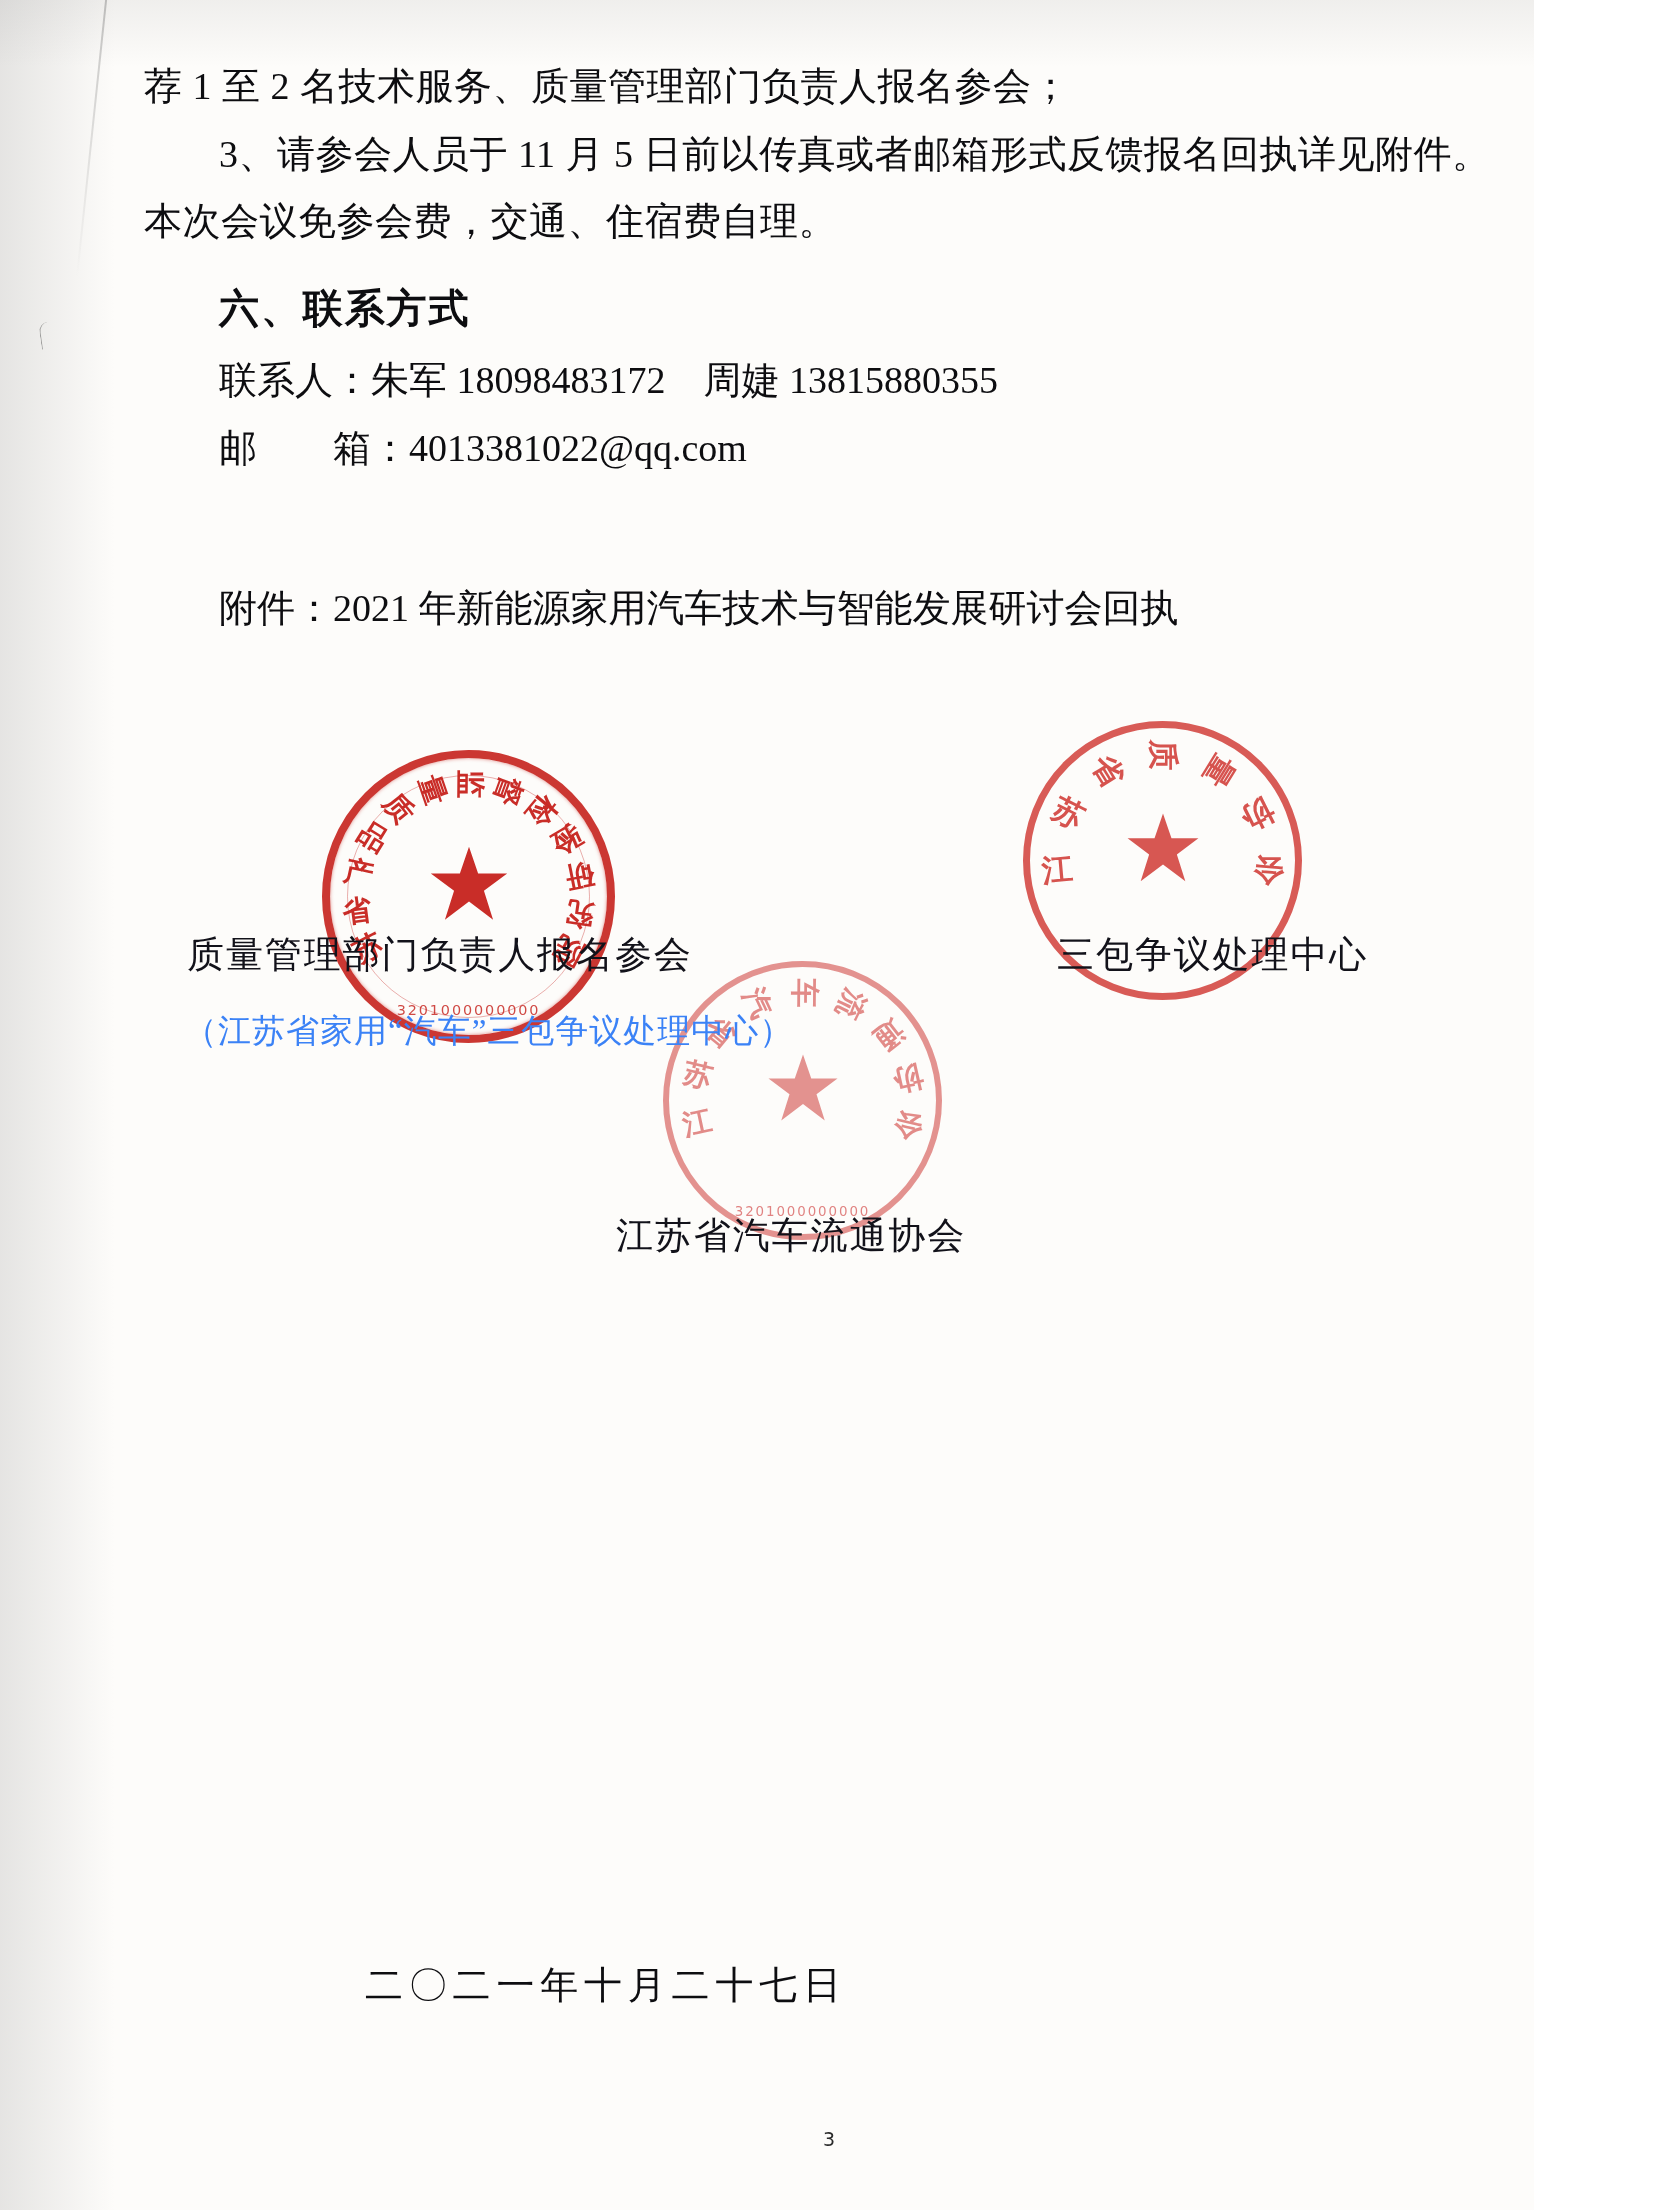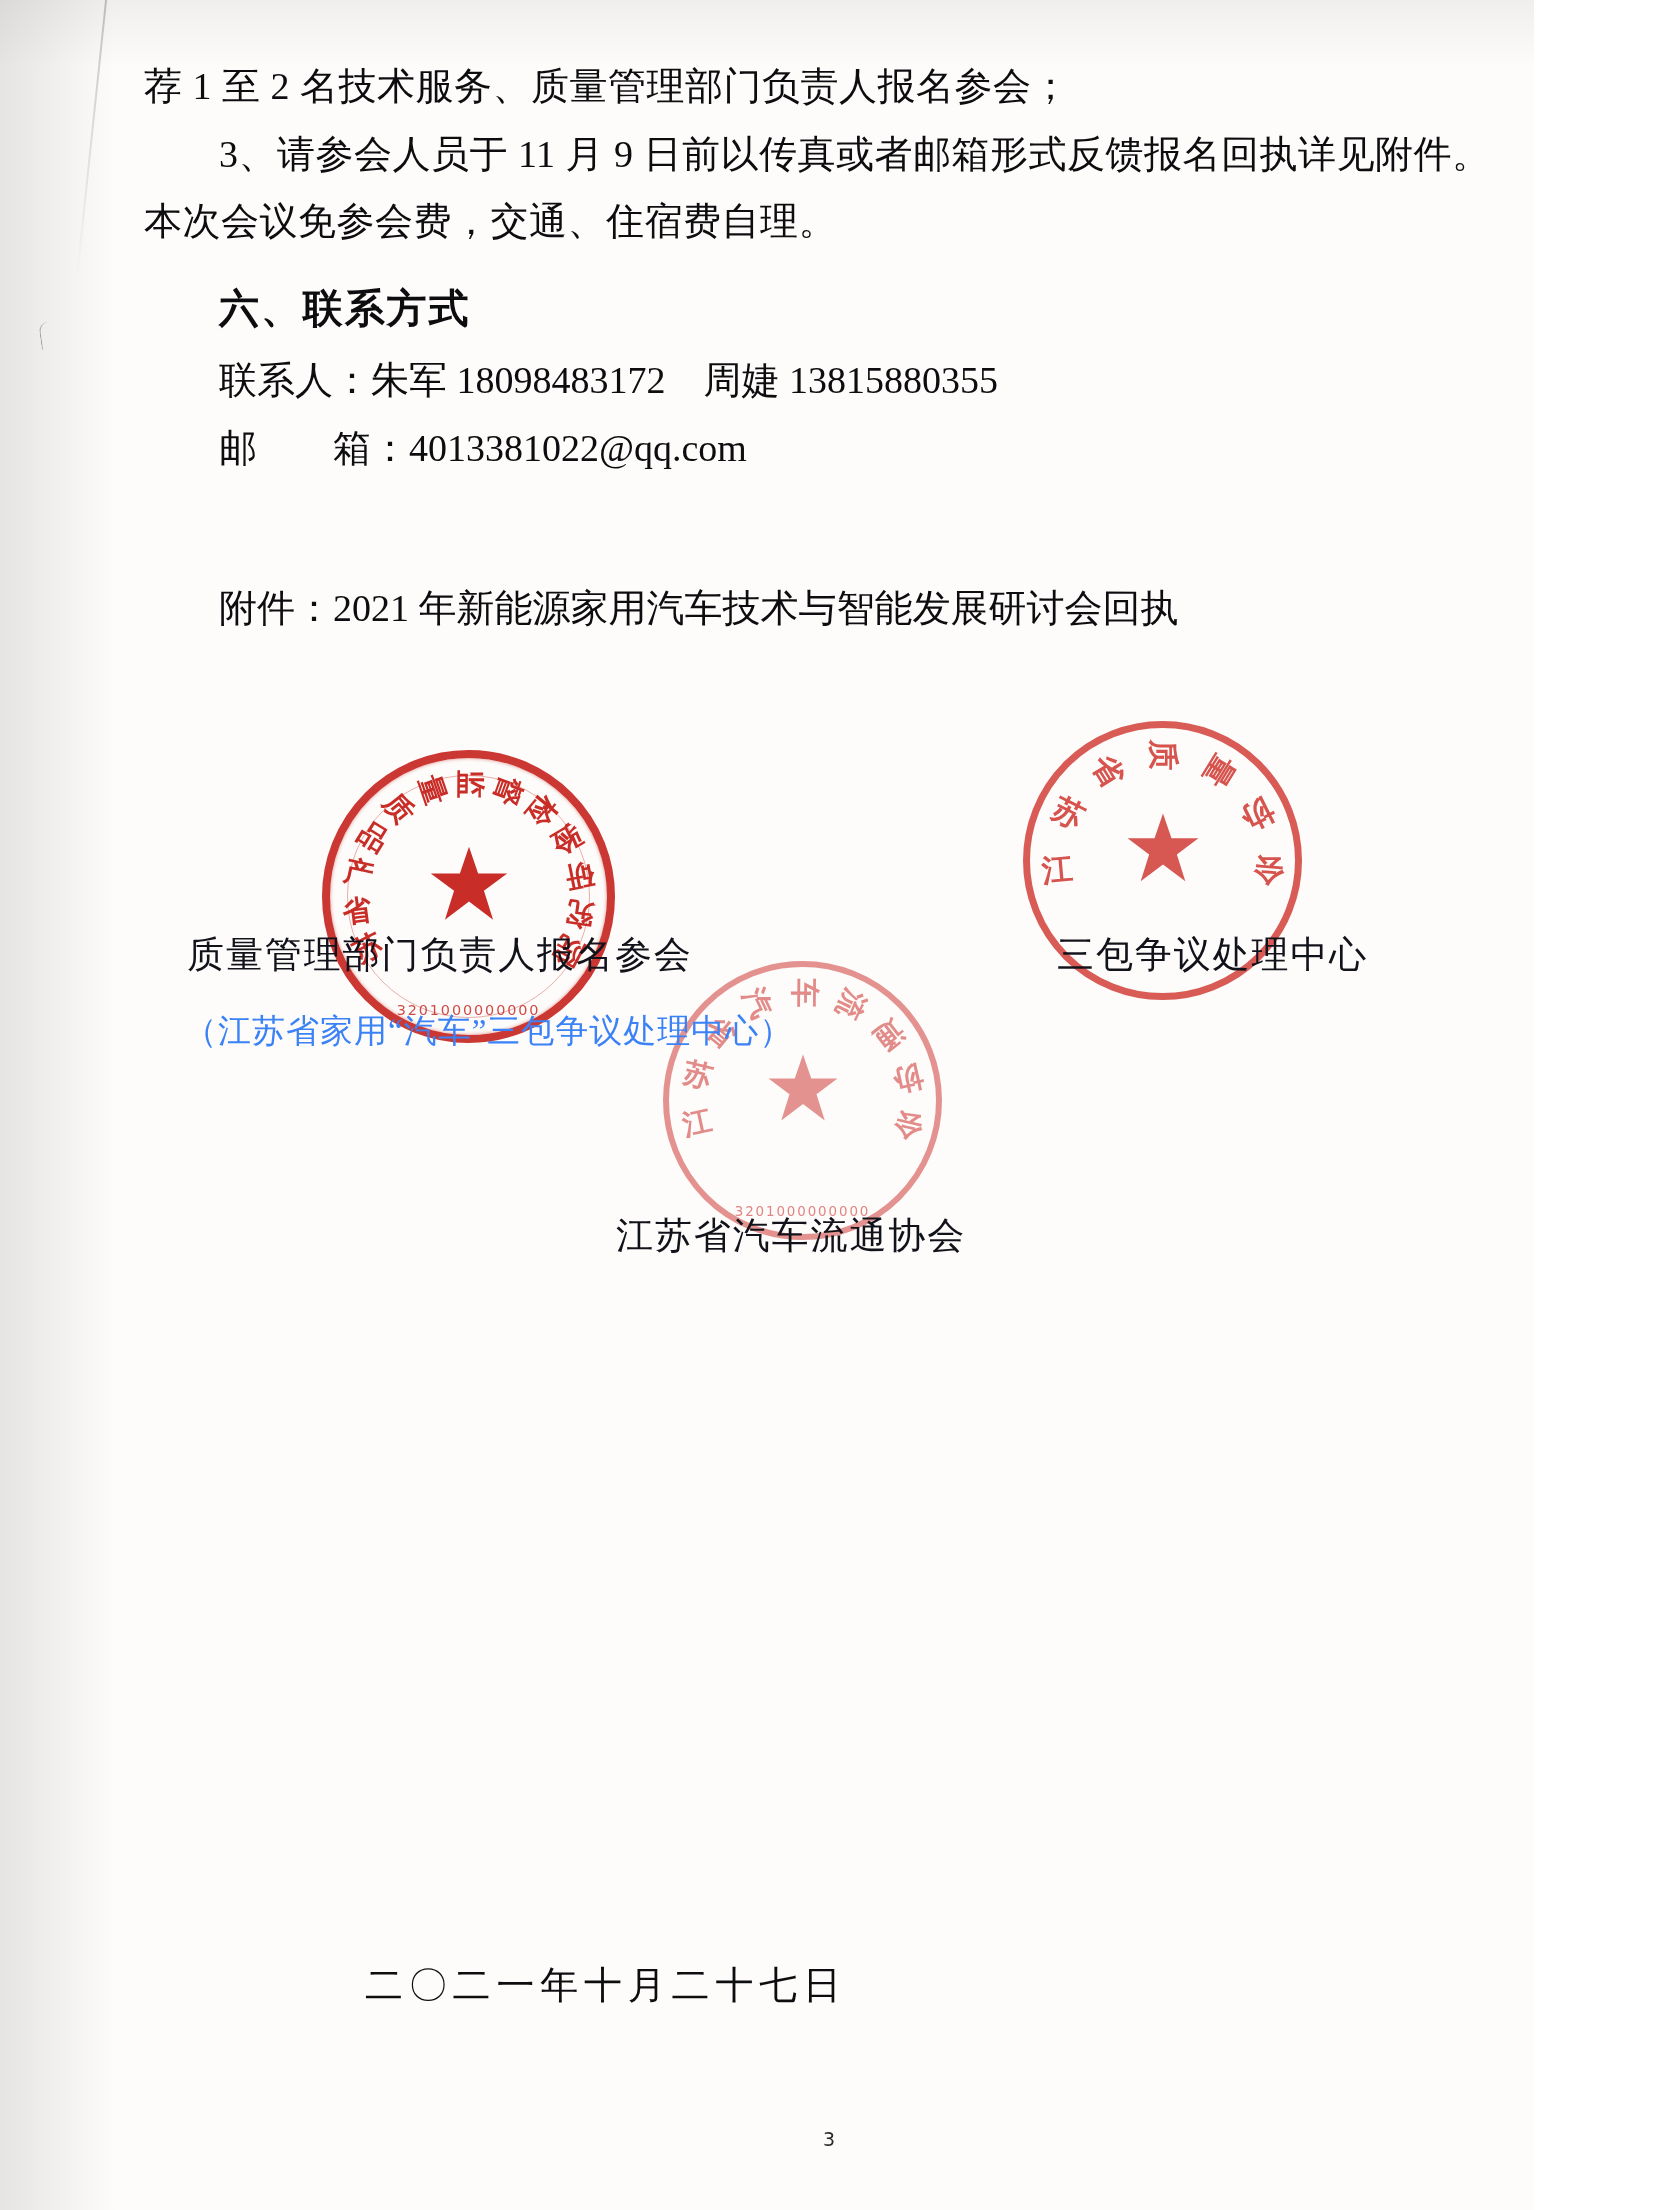--- a/index.html
+++ b/index.html
@@ -215,21 +215,21 @@
 
   <div class="scan-shade-left"></div>
   <div class="scan-shade-top"></div>
   <div class="scan-crease"></div>
   <div class="scan-mark"></div>
 
   <div class="body-text">
 
     <div class="para">荐 1 至 2 名技术服务、质量管理部门负责人报名参会；</div>
 
-    <div class="para indent">3、请参会人员于 11 月 9 日前以传真或者邮箱形式反馈报名回执详见附件。本次会议免参会费，交通、住宿费自理。</div>
+    <div class="para indent">3、请参会人员于 11 月 5 日前以传真或者邮箱形式反馈报名回执详见附件。本次会议免参会费，交通、住宿费自理。</div>
 
     <div class="heading">六、联系方式</div>
 
     <div class="contact-line">联系人：朱军 18098483172    周婕 13815880355</div>
 
     <div class="contact-line">邮　　箱：4013381022@qq.com</div>
 
     <div class="attachment-line">附件：2021 年新能源家用汽车技术与智能发展研讨会回执</div>
   </div>
 

